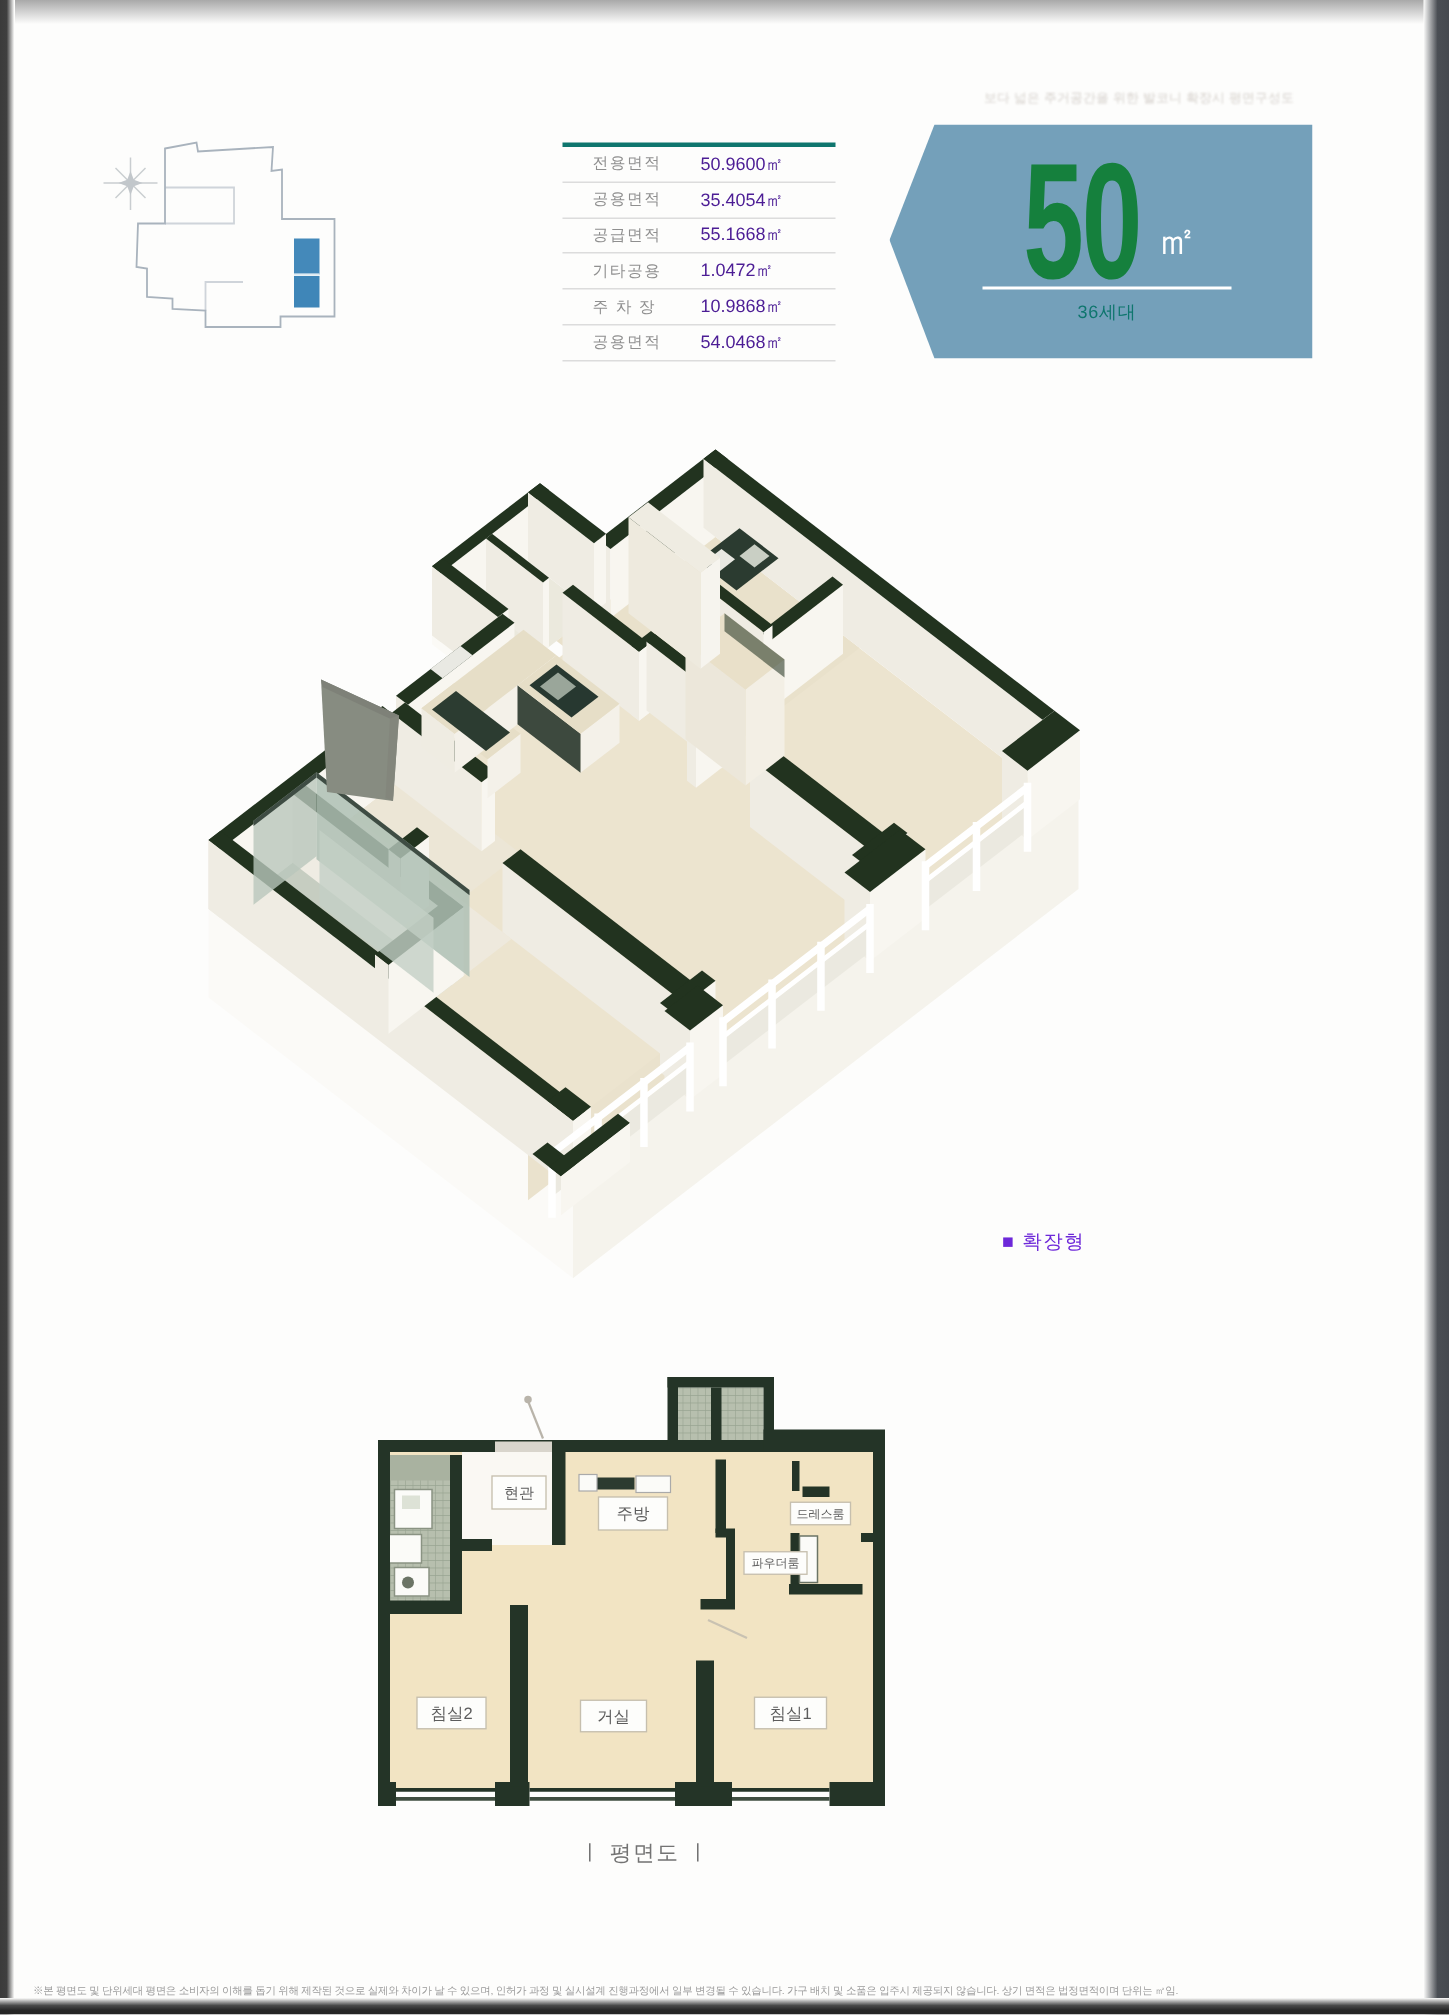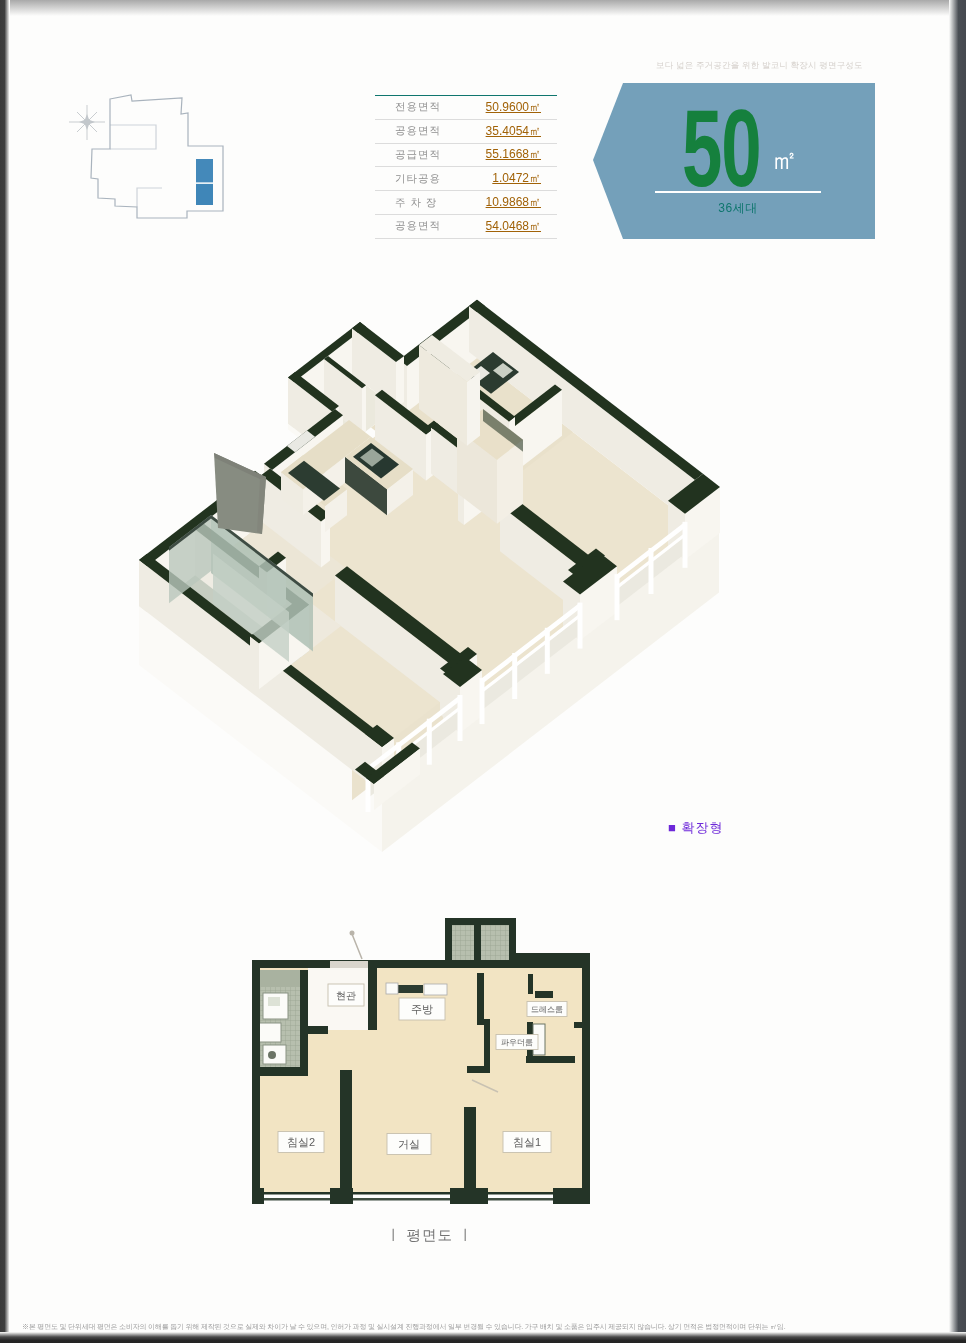--- a/index.html
+++ b/index.html
@@ -6,23 +6,23 @@
  font-family:"Liberation Sans",sans-serif;background:#fdfdfc;}
 .abs{position:absolute;}
 
 #edgeTop{left:0;top:0;width:966px;height:16px;background:linear-gradient(#a9a9a9,#fdfdfc);}
 #edgeLeft{left:0;top:0;width:10px;height:1343px;background:linear-gradient(90deg,#3b3b3b 0%,#3f3f3f 45%,#fdfdfc 95%);}
 #edgeRight{right:0;top:0;width:17px;height:1343px;background:linear-gradient(90deg,#fdfdfc 0%,#4a4e54 55%,#45494f 100%);}
 #edgeBottom{left:0;bottom:0;width:966px;height:11px;background:linear-gradient(#fdfdfc,#4a4a4a 45%,#262626 75%,#232323);}
 
 #tbl{left:375px;top:95px;width:182px;}
 #tbl .row{height:22.8px;border-bottom:1px solid #dcdcdc;display:flex;align-items:center;}
-#tbl .row:first-child{border-top:1px solid #0f766e;}
+#tbl .row:first-child{border-top:3px solid #0f766e;}
 #tbl .lab{width:72px;color:#8f8f8f;font-size:10.5px;letter-spacing:1px;padding-left:20px;}
-#tbl .val{flex:1;text-align:right;color:#a16207;font-size:12px;padding-right:16px;text-decoration:underline;}
+#tbl .val{flex:1;text-align:left;color:#4c1d95;font-size:12px;padding-right:16px;}
 
 #banner{left:593px;top:83px;width:282px;height:156px;}
 #b50{left:648px;top:98px;width:132px;text-align:right;color:#15803d;font-size:110px;font-weight:bold;line-height:0.90;}#b50 span{display:inline-block;transform:scaleX(0.66);transform-origin:50% 50%;letter-spacing:-2px;}
 #bm2{left:771px;top:142px;color:#fff;font-size:27px;}
 #bline{left:655px;top:191px;width:166px;height:2px;background:#fff;}
 #b36{left:655px;top:200px;width:166px;text-align:center;color:#0f766e;font-size:12px;letter-spacing:0.5px;}
 #fainttext{left:656px;top:60px;color:#d5d0cb;font-size:8.5px;letter-spacing:0.2px;white-space:nowrap;filter:blur(0.7px);}
 
 #exttype{left:668px;top:819px;color:#6d28d9;font-size:13px;letter-spacing:1px;}
 #plancap{left:386px;top:1226px;color:#737373;font-size:14.5px;letter-spacing:1px;}

